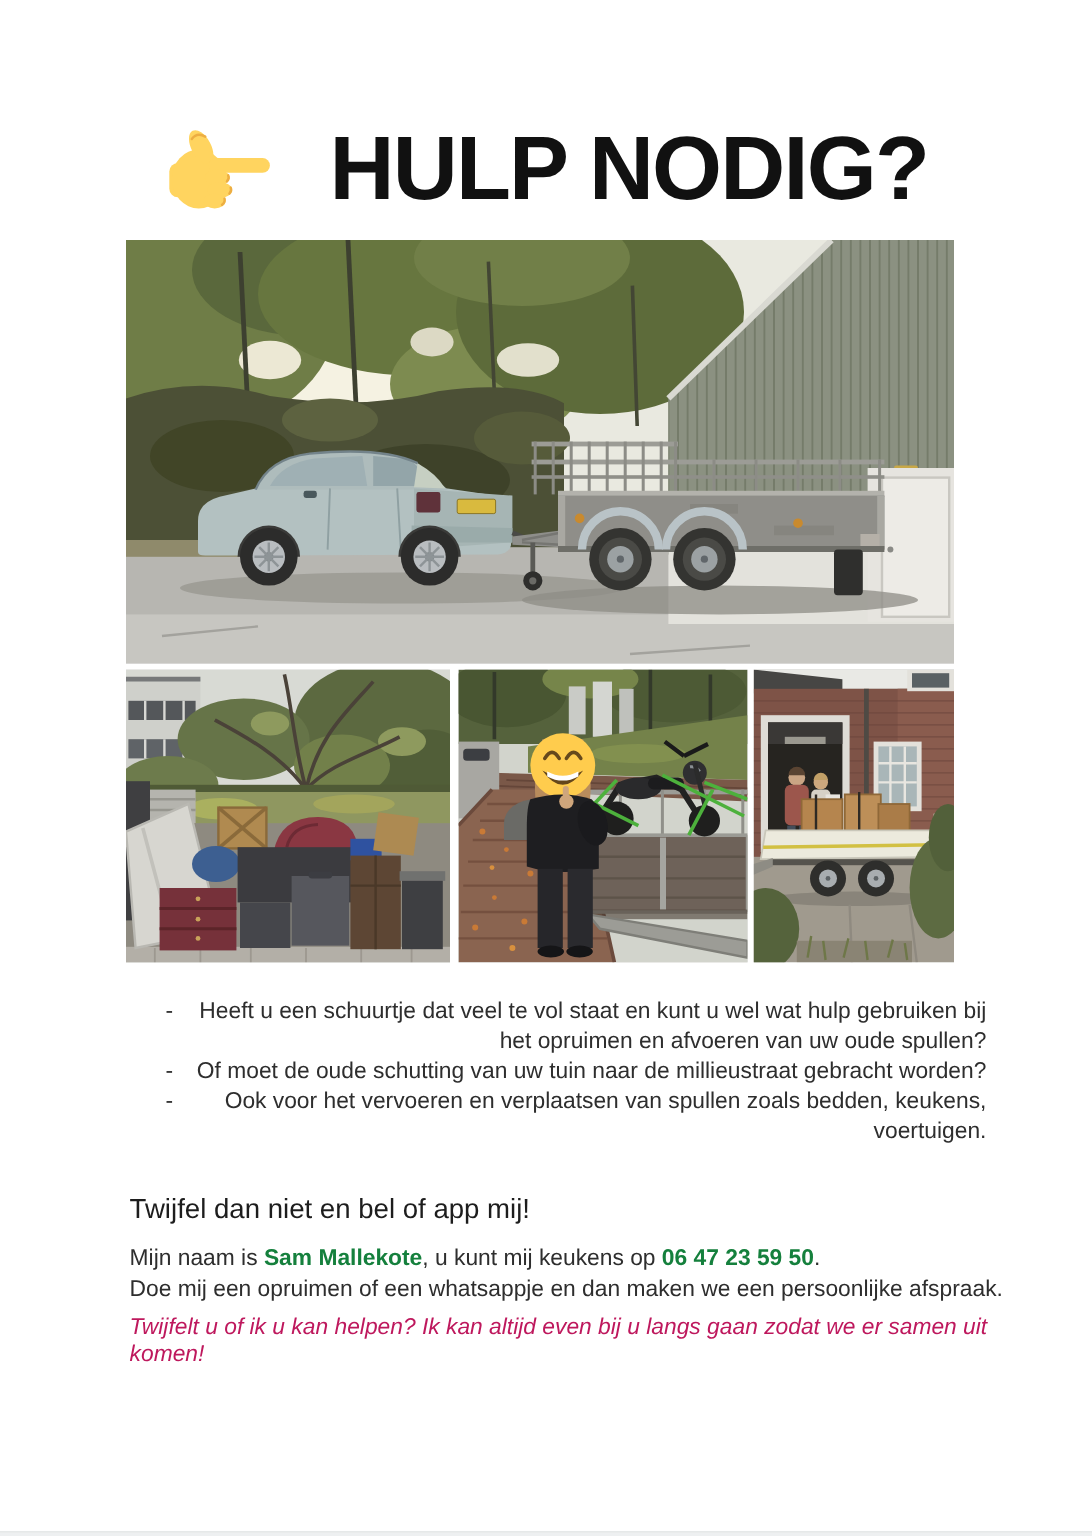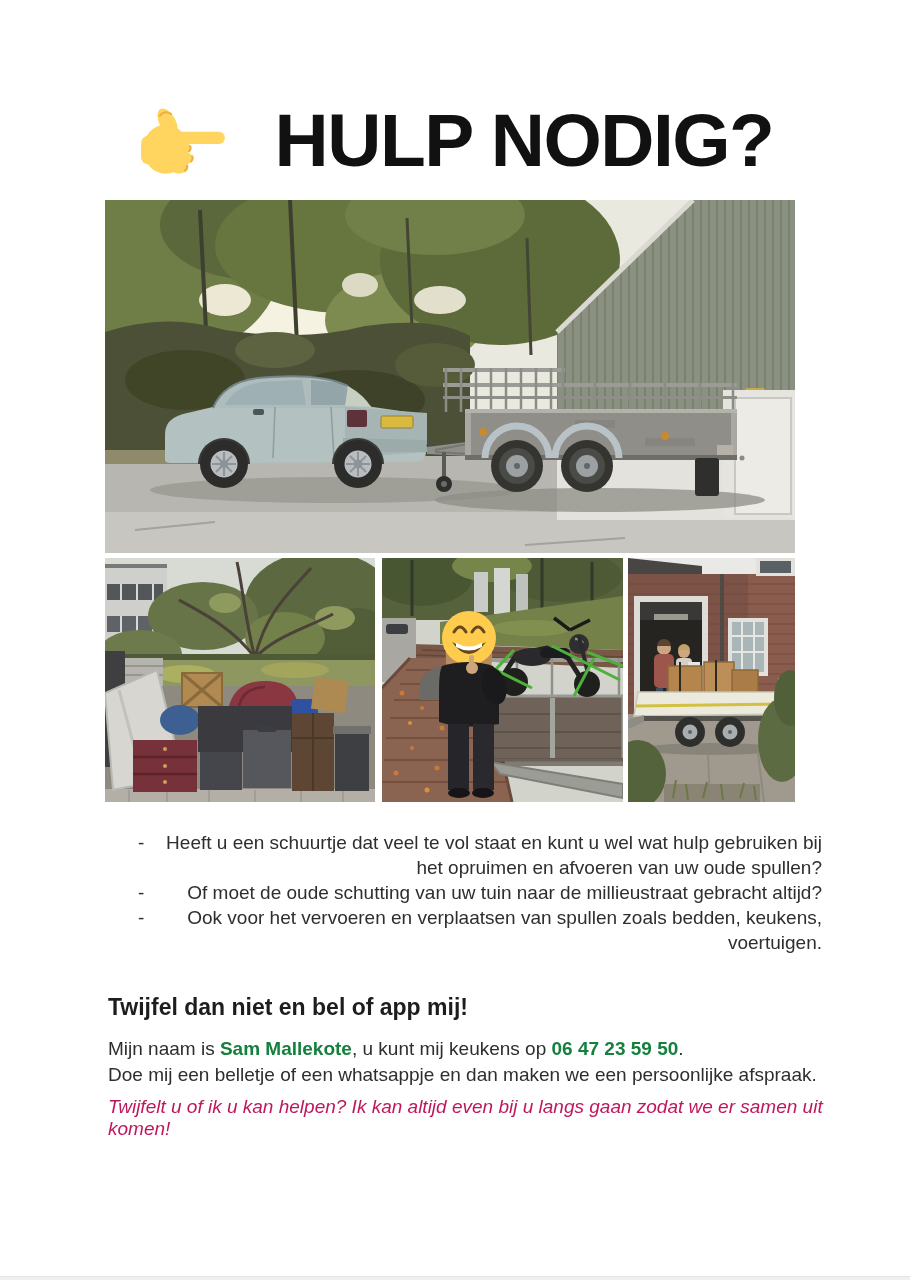--- a/index.html
+++ b/index.html
@@ -25,21 +25,21 @@
   .photo-mid  { left:382px; top:558px; width:241px; height:244px; }
   .photo-right{ left:628px; top:558px; width:167px; height:244px; }
   
   .bullets{ position:absolute; left:138px; top:830px; width:684px;
     font-size:19px; line-height:25px; color:#2e2e2e;}
   .bullet-row{ display:flex; }
   .bullet-marker{ flex:0 0 26px; }
   .bullet-text{ flex:1;text-align:right; }
   .contact-heading{
     position:absolute; left:108px; top:994px; width:740px;
-    font-size:23px; font-weight:bold; color:#1d1d1d; margin:0;
+    font-size:23px; font-weight:normal; color:#1d1d1d; margin:0;
   }
   .contact-text{
     position:absolute; left:108px; top:1036px; width:745px;
     font-size:19px; line-height:26px; color:#2e2e2e;
   }
   .contact-text b{ color:#15803d; }
   .footer-note{
     position:absolute; left:108px; top:1096px; width:760px;
     font-size:19px; font-style:italic; color:#be185d;
   }
@@ -502,33 +502,33 @@
     </svg>
   </div>
 
   <div class="bullets">
     <div class="bullet-row">
       <span class="bullet-marker">-</span>
       <span class="bullet-text">Heeft u een schuurtje dat veel te vol staat en kunt u wel wat hulp gebruiken bij het opruimen en afvoeren van uw oude spullen?</span>
     </div>
     <div class="bullet-row">
       <span class="bullet-marker">-</span>
-      <span class="bullet-text">Of moet de oude schutting van uw tuin naar de millieustraat gebracht altijd?</span>
+      <span class="bullet-text">Of moet de oude schutting van uw tuin naar de millieustraat gebracht worden?</span>
     </div>
     <div class="bullet-row">
       <span class="bullet-marker">-</span>
       <span class="bullet-text">Ook voor het vervoeren en verplaatsen van spullen zoals bedden, keukens, voertuigen.</span>
     </div>
   </div>
 
   <h2 class="contact-heading">Twijfel dan niet en bel of app mij!</h2>
 
   <div class="contact-text">
     <div>
       <span>Mijn naam is </span><b>Sam Mallekote</b><span>, u kunt mij keukens op </span><b>06 47 23 59 50</b><span>.</span>
     </div>
-    <div>Doe mij een belletje of een whatsappje en dan maken we een persoonlijke afspraak.</div>
+    <div>Doe mij een opruimen of een whatsappje en dan maken we een persoonlijke afspraak.</div>
   </div>
 
   <div class="footer-note">Twijfelt u of ik u kan helpen? Ik kan altijd even bij u langs gaan zodat we er samen uit komen!</div>
 
   <div class="page-bottom-edge"></div>
 </div>
 
 </body></html>

